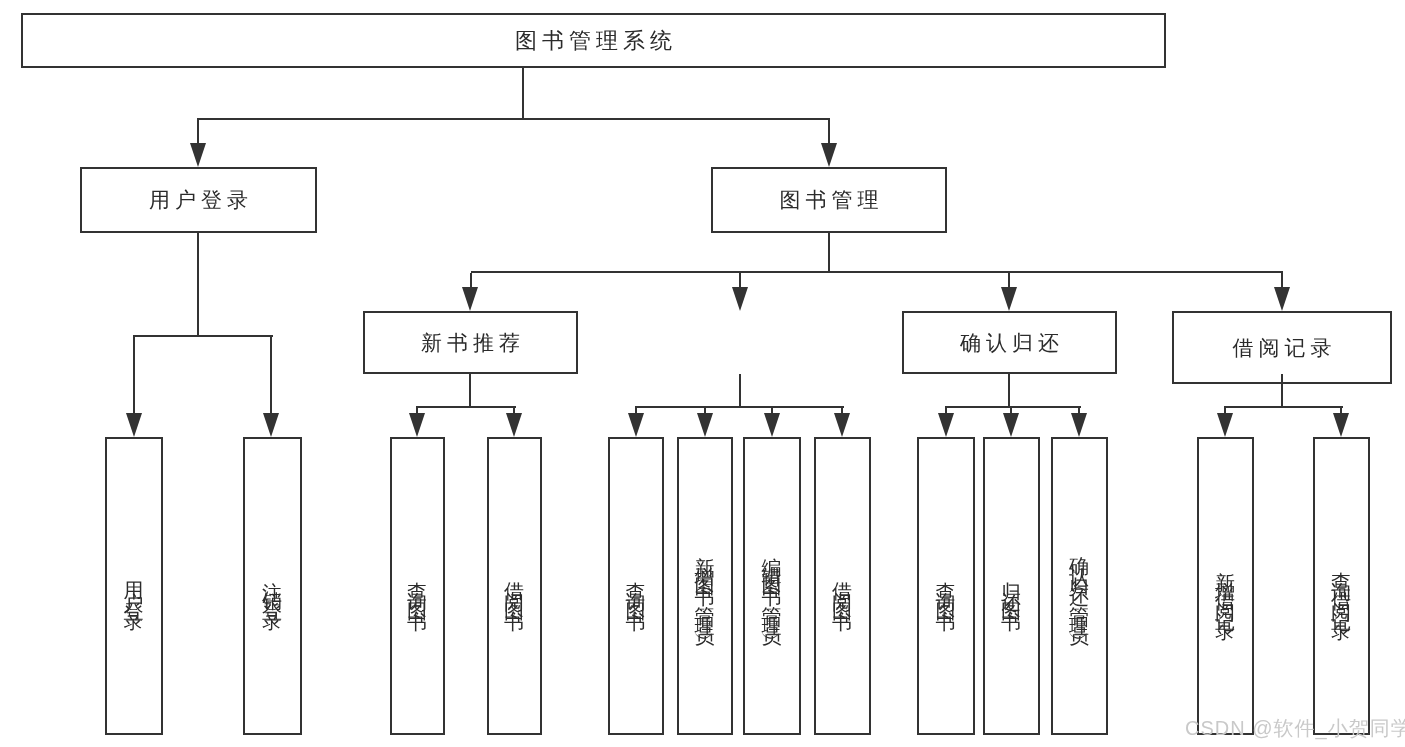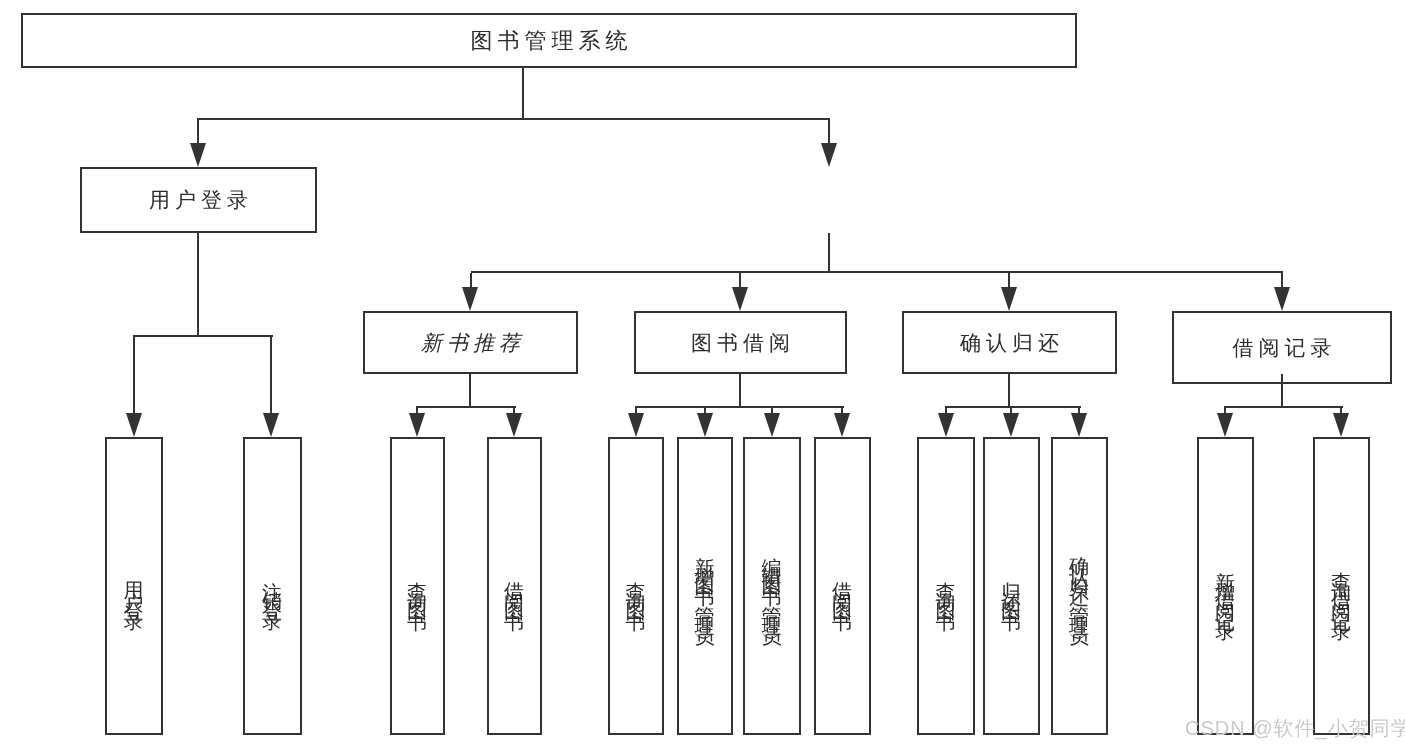--- a/index.html
+++ b/index.html
@@ -33,58 +33,58 @@
   .watermark {
     position:absolute; left:1185px; top:715px;
     color:#c9c9c9; font-size:20px; letter-spacing:1px; white-space:nowrap;
   }
 </style>
 </head>
 <body>
 
 <div class="canvas">
 
-  <div class="box hbox rootbox" style="left:21px; top:13px; width:1056px; height:55px;">
+  <div class="box hbox rootbox" style="left:21px; top:13px; width:1145px; height:55px;">
     <span>图书管理系统</span>
   </div>
 
   <div class="vline" style="left:522px; top:68px; height:50px;"></div>
   <div class="hline" style="left:197px; top:118px; width:633px;"></div>
   <div class="vline" style="left:197px; top:120px; height:25px;"></div>
   <div class="arrow" style="left:190px; top:143px;"></div>
   <div class="vline" style="left:828px; top:120px; height:25px;"></div>
   <div class="arrow" style="left:821px; top:143px;"></div>
 
   <div class="box hbox" style="left:80px; top:167px; width:237px; height:66px;">
     <span>用户登录</span>
+  </div>
+  <div class="box hbox" style="left:711px; top:167px; width:236px; height:66px;">
+    <span>图书管理</span>
   </div>
 
   <div class="vline" style="left:197px; top:233px; height:104px;"></div>
   <div class="hline" style="left:133px; top:335px; width:140px;"></div>
   <div class="vline" style="left:133px; top:337px; height:78px;"></div>
   <div class="arrow" style="left:126px; top:413px;"></div>
   <div class="vline" style="left:270px; top:337px; height:78px;"></div>
   <div class="arrow" style="left:263px; top:413px;"></div>
 
   <div class="vline" style="left:828px; top:233px; height:40px;"></div>
   <div class="hline" style="left:471px; top:271px; width:812px;"></div>
   <div class="vline" style="left:470px; top:273px; height:16px;"></div>
   <div class="arrow" style="left:462px; top:287px;"></div>
   <div class="vline" style="left:739px; top:273px; height:16px;"></div>
   <div class="arrow" style="left:732px; top:287px;"></div>
   <div class="vline" style="left:1008px; top:273px; height:16px;"></div>
   <div class="arrow" style="left:1001px; top:287px;"></div>
   <div class="vline" style="left:1281px; top:273px; height:16px;"></div>
   <div class="arrow" style="left:1274px; top:287px;"></div>
 
-  <div class="box hbox" style="left:363px; top:311px; width:215px; height:63px;font-style:italic;">
+  <div class="box hbox" style="left:363px; top:311px; width:215px; height:63px;">
     <span>新书推荐</span>
-  </div>
-  <div class="box hbox" style="left:634px; top:311px; width:213px; height:63px;">
-    <span>图书借阅</span>
   </div>
   <div class="box hbox" style="left:902px; top:311px; width:215px; height:63px;">
     <span>确认归还</span>
   </div>
   <div class="box hbox" style="left:1172px; top:311px; width:220px; height:73px;">
     <span>借阅记录</span>
   </div>
 
   <div class="vline" style="left:469px; top:374px; height:34px;"></div>
   <div class="hline" style="left:416px; top:406px; width:100px;"></div>

